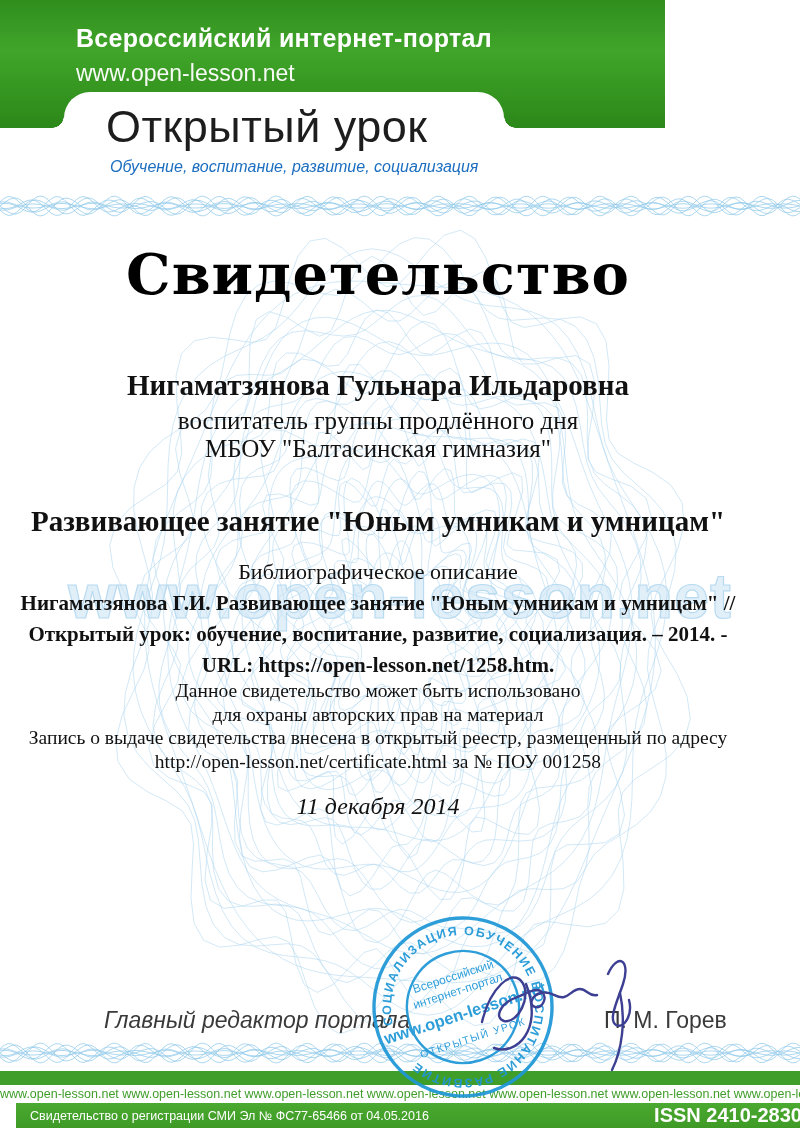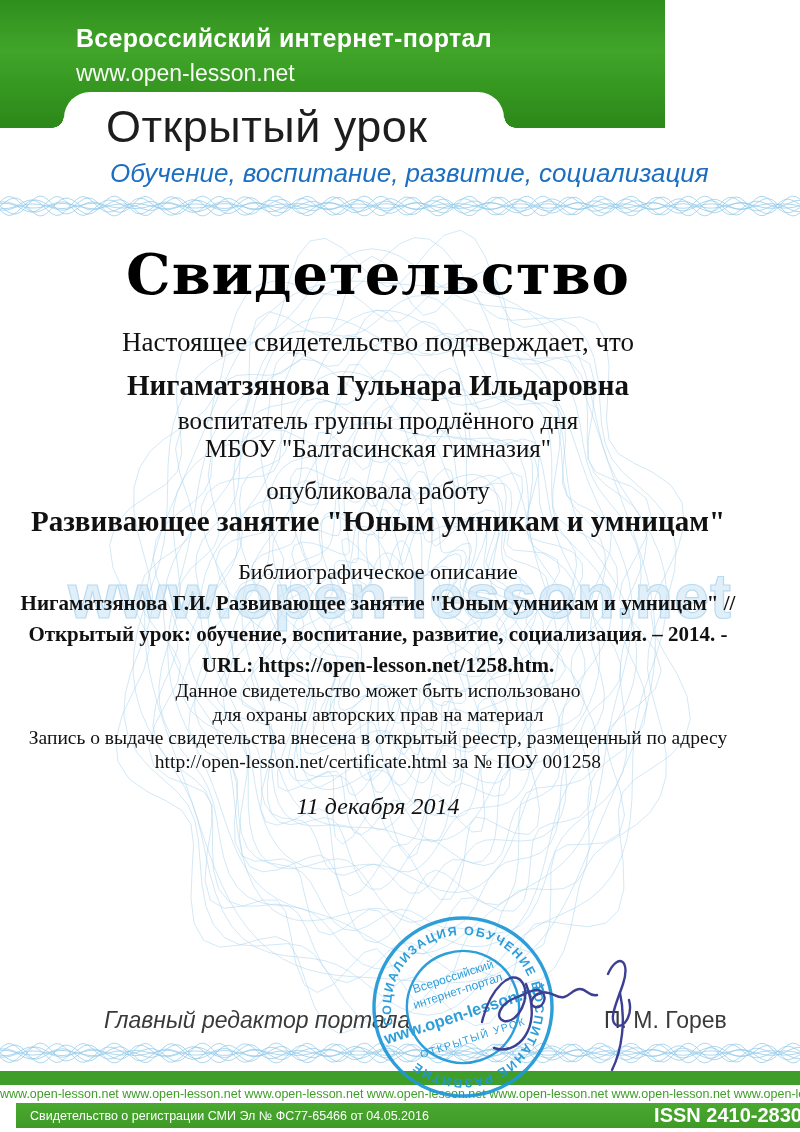--- a/index.html
+++ b/index.html
@@ -23,21 +23,21 @@
   }
   .fillet { position:absolute; top:116px; width:12px; height:12px; z-index:2; }
   .fillet-l { left:52px;  background:radial-gradient(circle at 0 0,      #2d8a1b 11.5px, #ffffff 12px); }
   .fillet-r { left:504px; background:radial-gradient(circle at 100% 0,   #2d8a1b 11.5px, #ffffff 12px); }
   .site-name {
     margin:9px 0 0 42px; font-family:"Liberation Sans",sans-serif;
     font-size:45px; color:#1d1d1d; letter-spacing:.5px; white-space:nowrap;
   }
   .tagline {
     margin:5px 0 0 46px; font-family:"Liberation Sans",sans-serif;
-    font-style:italic; font-size:26px; color:#1c6fc0; white-space:nowrap;
+    font-style:italic; font-size:16px; color:#1c6fc0; white-space:nowrap;
   }
   
   .rosette { position:absolute; left:0; top:0; width:800px; height:1132px; z-index:0; pointer-events:none; }
   .band { position:absolute; left:0; width:800px; height:26px; z-index:1; }
   .band-top { top:193px; } .band-bottom { top:1040px; }
   .watermark {
     position:absolute; left:0; top:560px; width:800px; text-align:center; z-index:1;
     font-family:"Liberation Sans",sans-serif; font-weight:bold; font-size:63px; letter-spacing:1px;
     color:rgba(200,226,244,.55); -webkit-text-stroke:1.2px #b9dbf1; white-space:nowrap;
   }
@@ -137,25 +137,23 @@
       <path d="M0 13.0L4 10.0L8 7.2L12 5.3L16 5.0L20 6.6L24 9.8L28 14.1L32 18.4L36 21.6L40 23.0L44 22.1L48 19.3L52 15.2L56 10.9L60 7.3L64 5.3L68 5.2L72 6.7L76 9.4L80 12.3L84 14.8L88 16.5L92 17.0L96 16.6L100 15.5L104 14.2L108 13.0L112 12.0L116 11.4L120 11.0L124 11.0L128 11.4L132 12.2L136 13.3L140 14.7L144 16.2L148 17.2L152 17.4L156 16.5L160 14.4L164 11.5L168 8.3L172 5.8L176 4.7L180 5.4L184 7.9L188 11.9L192 16.4L196 20.2L200 22.6L204 22.8L208 20.9L212 17.3L216 13.0L220 9.0L224 6.3L228 5.3L232 6.1L236 8.2L240 10.9L244 13.6L248 15.6L252 16.6L256 16.6L260 15.9L264 14.8L268 13.6L272 12.5L276 11.7L280 11.2L284 11.0L288 11.1L292 11.7L296 12.7L300 14.1L304 15.7L308 17.0L312 17.7L316 17.3L320 15.7L324 13.0L328 9.8L332 6.7L336 4.8L340 4.5L344 6.3L348 9.7L352 14.1L356 18.5L360 21.7L364 22.9L368 22.0L372 19.1L376 15.1L380 11.0L384 7.6L388 5.8L392 5.8L396 7.3L400 9.7L404 12.4L408 14.6L412 16.0L416 16.5L420 16.1L424 15.2L428 14.1L432 13.0L436 12.1L440 11.4L444 11.0L448 10.9L452 11.2L456 12.1L460 13.4L464 15.0L468 16.6L472 17.8L476 17.9L480 16.9L484 14.5L488 11.3L492 8.0L496 5.3L500 4.2L504 5.0L508 7.7L512 11.9L516 16.4L520 20.3L524 22.5L528 22.7L532 20.7L536 17.1L540 13.0L544 9.3L548 6.7L552 5.9L556 6.7L560 8.6L564 11.2L568 13.6L572 15.3L576 16.2L580 16.2L584 15.5L588 14.6L592 13.5L596 12.5L600 11.7L604 11.1L608 10.8L612 10.9L616 11.5L620 12.6L624 14.2L628 16.0L632 17.6L636 18.3L640 17.8L644 16.0L648 13.0L652 9.5L656 6.3L660 4.3L664 4.2L668 6.0L672 9.6L676 14.2L680 18.5L684 21.6L688 22.8L692 21.8L696 18.9L700 15.0L704 11.1L708 8.0L712 6.4L716 6.4L720 7.8L724 10.0L728 12.4L732 14.4L736 15.7L740 16.0L744 15.7L748 15.0L752 14.0L756 13.0L760 12.1L764 11.4L768 10.8L772 10.7L776 11.0L780 11.9L784 13.4L788 15.3L792 17.1L796 18.4L800 18.5" fill="none" stroke="#8fc8e9" stroke-width="0.8" opacity="0.9"></path>
       <path d="M0 17.1L4 20.6L8 22.4L12 22.0L16 19.7L20 16.2L24 12.4L28 9.2L32 7.3L36 6.9L40 7.9L44 9.7L48 11.8L52 13.7L56 15.0L60 15.5L64 15.5L68 15.0L72 14.2L76 13.3L80 12.4L84 11.5L88 10.7L92 10.3L96 10.4L100 11.3L104 12.8L108 14.9L112 17.1L116 18.7L120 19.3L124 18.4L128 16.0L132 12.4L136 8.5L140 5.3L144 3.5L148 3.9L152 6.3L156 10.3L160 14.9L164 19.0L168 21.6L172 22.3L176 20.9L180 18.0L184 14.3L188 10.8L192 8.3L196 7.2L200 7.6L204 9.0L208 10.9L212 12.8L216 14.3L220 15.2L224 15.4L228 15.2L232 14.6L236 13.8L240 12.9L244 11.9L248 11.0L252 10.3L256 10.1L260 10.6L264 11.9L268 13.9L272 16.2L276 18.3L280 19.5L284 19.3L288 17.5L292 14.3L296 10.4L300 6.6L304 4.0L308 3.3L312 4.8L316 8.1L320 12.5L324 17.0L328 20.4L332 22.1L336 21.6L340 19.4L344 16.0L348 12.5L352 9.6L356 7.9L360 7.5L364 8.4L368 10.1L372 12.0L376 13.6L380 14.7L384 15.2L388 15.2L392 14.8L396 14.2L400 13.3L404 12.4L408 11.3L412 10.5L416 9.9L420 10.1L424 11.0L428 12.8L432 15.1L436 17.6L440 19.4L444 19.9L448 18.8L452 16.2L456 12.4L460 8.3L464 5.0L468 3.3L472 3.7L476 6.2L480 10.3L484 14.8L488 18.8L492 21.4L496 21.9L500 20.5L504 17.6L508 14.2L512 11.0L516 8.7L520 7.8L524 8.2L528 9.5L532 11.2L536 12.9L540 14.2L544 14.9L548 15.2L552 15.0L556 14.5L560 13.8L564 12.8L568 11.8L572 10.7L576 9.9L580 9.7L584 10.2L588 11.7L592 14.0L596 16.6L600 18.9L604 20.1L608 19.9L612 17.8L616 14.4L620 10.3L624 6.4L628 3.8L632 3.2L636 4.7L640 8.1L644 12.6L648 16.9L652 20.2L656 21.7L660 21.2L664 19.0L668 15.8L672 12.5L676 9.9L680 8.4L684 8.2L688 9.0L692 10.5L696 12.1L700 13.5L704 14.5L708 15.0L712 15.1L716 14.8L720 14.2L724 13.3L728 12.3L732 11.1L736 10.1L740 9.5L744 9.6L748 10.7L752 12.8L756 15.4L760 18.0L764 20.0L768 20.5L772 19.3L776 16.4L780 12.4L784 8.1L788 4.8L792 3.1L796 3.6L800 6.3" fill="none" stroke="#8fc8e9" stroke-width="0.8" opacity="0.9"></path>
       <path d="M0 8.9L4 5.4L8 3.6L12 4.0L16 6.3L20 9.8L24 13.6L28 16.8L32 18.7L36 19.1L40 18.1L44 16.3L48 14.2L52 12.3L56 11.0L60 10.5L64 10.5L68 11.0L72 11.8L76 12.7L80 13.6L84 14.5L88 15.3L92 15.7L96 15.6L100 14.7L104 13.2L108 11.1L112 8.9L116 7.3L120 6.7L124 7.6L128 10.0L132 13.6L136 17.5L140 20.7L144 22.5L148 22.1L152 19.7L156 15.7L160 11.1L164 7.0L168 4.4L172 3.7L176 5.1L180 8.0L184 11.7L188 15.2L192 17.7L196 18.8L200 18.4L204 17.0L208 15.1L212 13.2L216 11.7L220 10.8L224 10.6L228 10.8L232 11.4L236 12.2L240 13.1L244 14.1L248 15.0L252 15.7L256 15.9L260 15.4L264 14.1L268 12.1L272 9.8L276 7.7L280 6.5L284 6.7L288 8.5L292 11.7L296 15.6L300 19.4L304 22.0L308 22.7L312 21.2L316 17.9L320 13.5L324 9.0L328 5.6L332 3.9L336 4.4L340 6.6L344 10.0L348 13.5L352 16.4L356 18.1L360 18.5L364 17.6L368 15.9L372 14.0L376 12.4L380 11.3L384 10.8L388 10.8L392 11.2L396 11.8L400 12.7L404 13.6L408 14.7L412 15.5L416 16.1L420 15.9L424 15.0L428 13.2L432 10.9L436 8.4L440 6.6L444 6.1L448 7.2L452 9.8L456 13.6L460 17.7L464 21.0L468 22.7L472 22.3L476 19.8L480 15.7L484 11.2L488 7.2L492 4.6L496 4.1L500 5.5L504 8.4L508 11.8L512 15.0L516 17.3L520 18.2L524 17.8L528 16.5L532 14.8L536 13.1L540 11.8L544 11.1L548 10.8L552 11.0L556 11.5L560 12.2L564 13.2L568 14.2L572 15.3L576 16.1L580 16.3L584 15.8L588 14.3L592 12.0L596 9.4L600 7.1L604 5.9L608 6.1L612 8.2L616 11.6L620 15.7L624 19.6L628 22.2L632 22.8L636 21.3L640 17.9L644 13.4L648 9.1L652 5.8L656 4.3L660 4.8L664 7.0L668 10.2L672 13.5L676 16.1L680 17.6L684 17.8L688 17.0L692 15.5L696 13.9L700 12.5L704 11.5L708 11.0L712 10.9L716 11.2L720 11.8L724 12.7L728 13.7L732 14.9L736 15.9L740 16.5L744 16.4L748 15.3L752 13.2L756 10.6L760 8.0L764 6.0L768 5.5L772 6.7L776 9.6L780 13.6L784 17.9L788 21.2L792 22.9L796 22.4L800 19.7" fill="none" stroke="#8fc8e9" stroke-width="0.8" opacity="0.9"></path>
       <path d="M0 16.7L4 17.2L8 16.8L12 15.6L16 14.2L20 12.9L24 11.9L28 11.3L32 11.0L36 11.1L40 11.5L44 12.3L48 13.4L52 14.7L56 16.1L60 17.0L64 17.1L68 16.2L72 14.2L76 11.4L80 8.4L84 5.9L88 4.9L92 5.6L96 8.2L100 12.1L104 16.6L108 20.4L112 22.6L116 22.8L120 20.8L124 17.1L128 12.8L132 8.8L136 6.0L140 5.1L144 5.9L148 8.1L152 11.0L156 13.8L160 15.8L164 16.9L168 16.8L172 16.0L176 14.8L180 13.5L184 12.4L188 11.6L192 11.1L196 11.0L200 11.2L204 11.8L208 12.8L212 14.1L216 15.6L220 16.8L224 17.5L228 17.1L232 15.5L236 12.8L240 9.7L244 6.8L248 4.9L252 4.8L256 6.5L260 10.0L264 14.4L268 18.7L272 21.8L276 23.0L280 22.0L284 19.0L288 14.9L292 10.7L296 7.4L300 5.6L304 5.6L308 7.2L312 9.7L316 12.5L320 14.8L324 16.3L328 16.7L332 16.3L336 15.3L340 14.1L344 12.9L348 12.0L352 11.4L356 11.0L360 11.0L364 11.3L368 12.2L372 13.4L376 15.0L380 16.5L384 17.6L388 17.7L392 16.6L396 14.3L400 11.2L404 8.0L408 5.4L412 4.4L416 5.2L420 8.0L424 12.1L428 16.6L432 20.4L436 22.6L440 22.7L444 20.6L448 17.0L452 12.8L456 9.0L460 6.5L464 5.6L468 6.5L472 8.6L476 11.2L480 13.7L484 15.5L488 16.4L492 16.3L496 15.6L500 14.6L504 13.5L508 12.5L512 11.7L516 11.1L520 10.9L524 11.0L528 11.6L532 12.7L536 14.3L540 16.0L544 17.4L548 18.1L552 17.5L556 15.7L560 12.8L564 9.4L568 6.3L572 4.4L576 4.4L580 6.3L584 9.9L588 14.4L592 18.7L596 21.8L600 22.9L604 21.8L608 18.8L612 14.8L616 10.8L620 7.7L624 6.1L628 6.2L632 7.7L636 10.0L640 12.5L644 14.6L648 15.9L652 16.2L656 15.8L660 15.0L664 14.0L668 12.9L672 12.1L676 11.3L680 10.9L684 10.8L688 11.1L692 12.0L696 13.5L700 15.3L704 17.0L708 18.2L712 18.2L716 17.0L720 14.4L724 11.1L728 7.6L732 5.0L736 3.9L740 4.9L744 7.9L748 12.1L752 16.7L756 20.4L760 22.5L764 22.5L768 20.4L772 16.8L776 12.8L780 9.2L784 6.9L788 6.2L792 7.1L796 9.0L800 11.4" fill="none" stroke="#8fc8e9" stroke-width="0.8" opacity="0.9"></path>
       <path d="M0 9.3L4 8.8L8 9.2L12 10.4L16 11.8L20 13.1L24 14.1L28 14.7L32 15.0L36 14.9L40 14.5L44 13.7L48 12.6L52 11.3L56 9.9L60 9.0L64 8.9L68 9.8L72 11.8L76 14.6L80 17.6L84 20.1L88 21.1L92 20.4L96 17.8L100 13.9L104 9.4L108 5.6L112 3.4L116 3.2L120 5.2L124 8.9L128 13.2L132 17.2L136 20.0L140 20.9L144 20.1L148 17.9L152 15.0L156 12.2L160 10.2L164 9.1L168 9.2L172 10.0L176 11.2L180 12.5L184 13.6L188 14.4L192 14.9L196 15.0L200 14.8L204 14.2L208 13.2L212 11.9L216 10.4L220 9.2L224 8.5L228 8.9L232 10.5L236 13.2L240 16.3L244 19.2L248 21.1L252 21.2L256 19.5L260 16.0L264 11.6L268 7.3L272 4.2L276 3.0L280 4.0L284 7.0L288 11.1L292 15.3L296 18.6L300 20.4L304 20.4L308 18.8L312 16.3L316 13.5L320 11.2L324 9.7L328 9.3L332 9.7L336 10.7L340 11.9L344 13.1L348 14.0L352 14.6L356 15.0L360 15.0L364 14.7L368 13.8L372 12.6L376 11.0L380 9.5L384 8.4L388 8.3L392 9.4L396 11.7L400 14.8L404 18.0L408 20.6L412 21.6L416 20.8L420 18.0L424 13.9L428 9.4L432 5.6L436 3.4L440 3.3L444 5.4L448 9.0L452 13.2L456 17.0L460 19.5L464 20.4L468 19.5L472 17.4L476 14.8L480 12.3L484 10.5L488 9.6L492 9.7L496 10.4L500 11.4L504 12.5L508 13.5L512 14.3L516 14.9L520 15.1L524 15.0L528 14.4L532 13.3L536 11.7L540 10.0L544 8.6L548 7.9L552 8.5L556 10.3L560 13.2L564 16.6L568 19.7L572 21.6L576 21.6L580 19.7L584 16.1L588 11.6L592 7.3L596 4.2L600 3.1L604 4.2L608 7.2L612 11.2L616 15.2L620 18.3L624 19.9L628 19.8L632 18.3L636 16.0L640 13.5L644 11.4L648 10.1L652 9.8L656 10.2L660 11.0L664 12.0L668 13.1L672 13.9L676 14.7L680 15.1L684 15.2L688 14.9L692 14.0L696 12.5L700 10.7L704 9.0L708 7.8L712 7.8L716 9.0L720 11.6L724 14.9L728 18.4L732 21.0L736 22.1L740 21.1L744 18.1L748 13.9L752 9.3L756 5.6L760 3.5L764 3.5L768 5.6L772 9.2L776 13.2L780 16.8L784 19.1L788 19.8L792 18.9L796 17.0L800 14.6" fill="none" stroke="#8fc8e9" stroke-width="0.8" opacity="0.9"></path>
       <path d="M0 15.2L4 15.5L8 15.4L12 14.6L16 13.1L20 11.1L24 9.0L28 7.4L32 6.9L36 7.9L40 10.3L44 13.8L48 17.6L52 20.7L56 22.4L60 22.0L64 19.5L68 15.5L72 10.9L76 6.8L80 4.2L84 3.6L88 5.1L92 8.1L96 11.9L100 15.4L104 18.0L108 19.0L112 18.6L116 17.1L120 15.1L124 13.1L128 11.5L132 10.7L136 10.4L140 10.8L144 11.4L148 12.3L152 13.2L156 14.1L160 15.0L164 15.6L168 15.7L172 15.2L176 14.0L180 12.1L184 9.8L188 7.8L192 6.7L196 6.9L200 8.7L204 11.9L208 15.8L212 19.4L216 21.9L220 22.6L224 21.0L228 17.7L232 13.2L236 8.7L240 5.3L244 3.8L248 4.3L252 6.6L256 10.1L260 13.7L264 16.7L268 18.4L272 18.7L276 17.7L280 16.0L284 14.0L288 12.3L292 11.1L296 10.6L300 10.7L304 11.1L308 11.9L312 12.7L316 13.7L320 14.6L324 15.5L328 15.9L332 15.8L336 14.8L340 13.1L344 10.8L348 8.5L352 6.8L356 6.3L360 7.4L364 10.1L368 13.8L372 17.8L376 21.0L380 22.7L384 22.2L388 19.6L392 15.5L396 10.9L400 6.9L404 4.4L408 4.0L412 5.5L416 8.4L420 12.0L424 15.2L428 17.5L432 18.4L436 18.0L440 16.7L444 14.8L448 13.1L452 11.7L456 10.9L460 10.7L464 11.0L468 11.5L472 12.3L476 13.2L480 14.2L484 15.2L488 15.9L492 16.1L496 15.6L500 14.1L504 11.9L508 9.4L512 7.3L516 6.1L520 6.4L524 8.4L528 11.8L532 15.9L536 19.7L540 22.2L544 22.8L548 21.1L552 17.7L556 13.2L560 8.8L564 5.6L568 4.1L572 4.7L576 7.0L580 10.3L584 13.7L588 16.4L592 17.9L596 18.1L600 17.2L604 15.6L608 13.9L612 12.4L616 11.4L620 10.9L624 10.9L628 11.2L632 11.9L636 12.7L640 13.7L644 14.8L648 15.8L652 16.3L656 16.2L660 15.1L664 13.1L668 10.6L672 8.0L676 6.2L680 5.8L684 7.0L688 9.9L692 13.9L696 18.0L700 21.3L704 22.9L708 22.2L712 19.6L716 15.5L720 11.0L724 7.1L728 4.8L732 4.4L736 5.9L740 8.7L744 12.1L748 15.0L752 17.1L756 17.8L760 17.4L764 16.2L768 14.6L772 13.1L776 11.9L780 11.2L784 10.9L788 11.1L792 11.5L796 12.2L800 13.2" fill="none" stroke="#8fc8e9" stroke-width="0.8" opacity="0.9"></path>
       <path d="M0 10.8L4 10.5L8 10.6L12 11.4L16 12.9L20 14.9L24 17.0L28 18.6L32 19.1L36 18.1L40 15.7L44 12.2L48 8.4L52 5.3L56 3.6L60 4.0L64 6.5L68 10.5L72 15.1L76 19.2L80 21.8L84 22.4L88 20.9L92 17.9L96 14.1L100 10.6L104 8.0L108 7.0L112 7.4L116 8.9L120 10.9L124 12.9L128 14.5L132 15.3L136 15.6L140 15.2L144 14.6L148 13.7L152 12.8L156 11.9L160 11.0L164 10.4L168 10.3L172 10.8L176 12.0L180 13.9L184 16.2L188 18.2L192 19.3L196 19.1L200 17.3L204 14.1L208 10.2L212 6.6L216 4.1L220 3.4L224 5.0L228 8.3L232 12.8L236 17.3L240 20.7L244 22.2L248 21.7L252 19.4L256 15.9L260 12.3L264 9.3L268 7.6L272 7.3L276 8.3L280 10.0L284 12.0L288 13.7L292 14.9L296 15.4L300 15.3L304 14.9L308 14.1L312 13.3L316 12.3L320 11.4L324 10.5L328 10.1L332 10.2L336 11.2L340 12.9L344 15.2L348 17.5L352 19.2L356 19.7L360 18.6L364 15.9L368 12.2L372 8.2L376 5.0L380 3.3L384 3.8L388 6.4L392 10.5L396 15.1L400 19.1L404 21.6L408 22.0L412 20.5L416 17.6L420 14.0L424 10.8L428 8.5L432 7.6L436 8.0L440 9.3L444 11.2L448 12.9L452 14.3L456 15.1L460 15.3L464 15.0L468 14.5L472 13.7L476 12.8L480 11.8L484 10.8L488 10.1L492 9.9L496 10.4L500 11.9L504 14.1L508 16.6L512 18.7L516 19.9L520 19.6L524 17.6L528 14.2L532 10.1L536 6.3L540 3.8L544 3.2L548 4.9L552 8.3L556 12.8L560 17.2L564 20.4L568 21.9L572 21.3L576 19.0L580 15.7L584 12.3L588 9.6L592 8.1L596 7.9L600 8.8L604 10.4L608 12.1L612 13.6L616 14.6L620 15.1L624 15.1L628 14.8L632 14.1L636 13.3L640 12.3L644 11.2L648 10.2L652 9.7L656 9.8L660 10.9L664 12.9L668 15.4L672 18.0L676 19.8L680 20.2L684 19.0L688 16.1L692 12.1L696 8.0L700 4.7L704 3.1L708 3.8L712 6.4L716 10.5L720 15.0L724 18.9L728 21.2L732 21.6L736 20.1L740 17.3L744 13.9L748 11.0L752 8.9L756 8.2L760 8.6L764 9.8L768 11.4L772 12.9L776 14.1L780 14.8L784 15.1L788 14.9L792 14.5L796 13.8L800 12.8" fill="none" stroke="#8fc8e9" stroke-width="0.8" opacity="0.9"></path>
     </svg>
 
   <div class="ct cert-title">Свидетельство</div>
-  <div class="ct cert-intro">Настоящее свидетельство подтверждает, что</div>
   <div class="ct cert-name">Нигаматзянова Гульнара Ильдаровна</div>
   <div class="ct cert-role">воспитатель группы продлённого дня</div>
   <div class="ct cert-school">МБОУ "Балтасинская гимназия"</div>
-  <div class="ct cert-action">опубликовала работу</div>
   <div class="ct cert-work">Развивающее занятие "Юным умникам и умницам"</div>
   <div class="ct bib-label">Библиографическое описание</div>
   <div class="ct bib-block">
     <div>Нигаматзянова Г.И. Развивающее занятие "Юным умникам и умницам" //</div>
     <div>Открытый урок: обучение, воспитание, развитие, социализация. – 2014. -</div>
     <div>URL: https://open-lesson.net/1258.htm.</div>
   </div>
   <div class="ct note-block">
     <div>Данное свидетельство может быть использовано</div>
     <div>для охраны авторских прав на материал</div>

